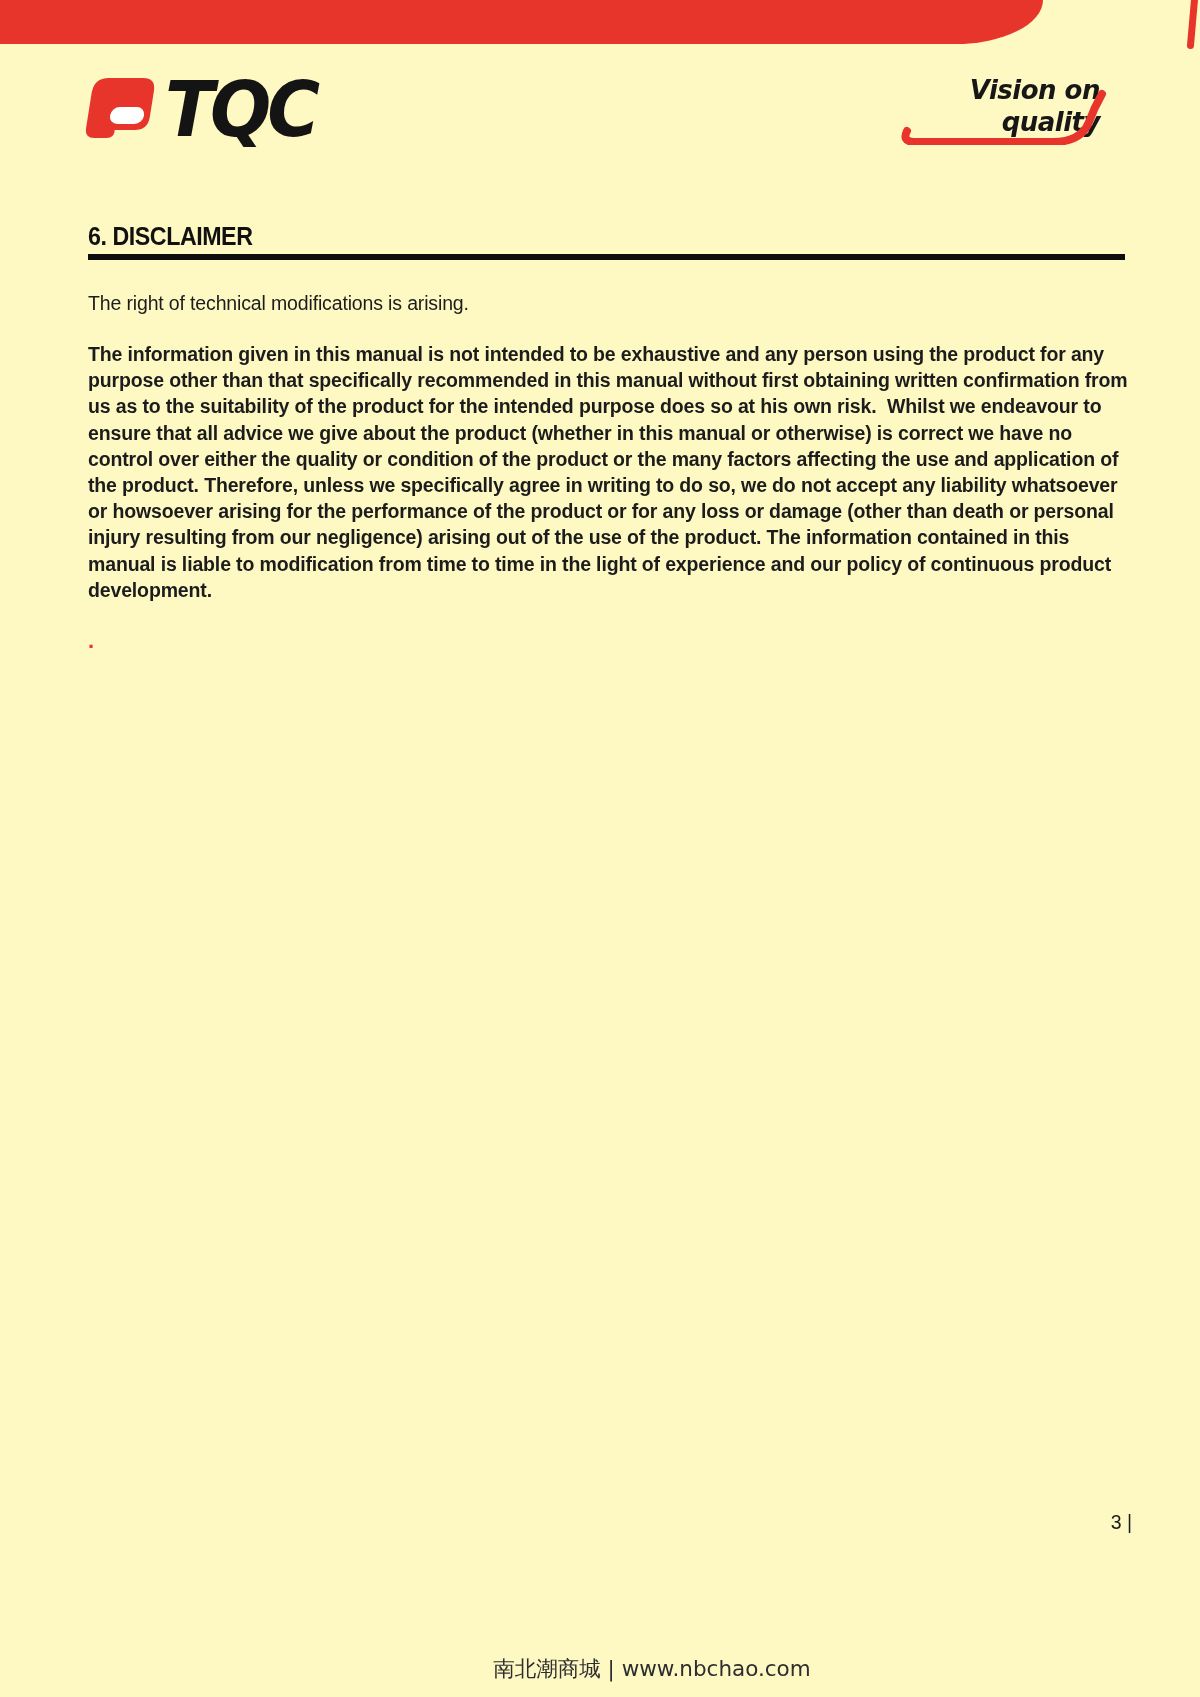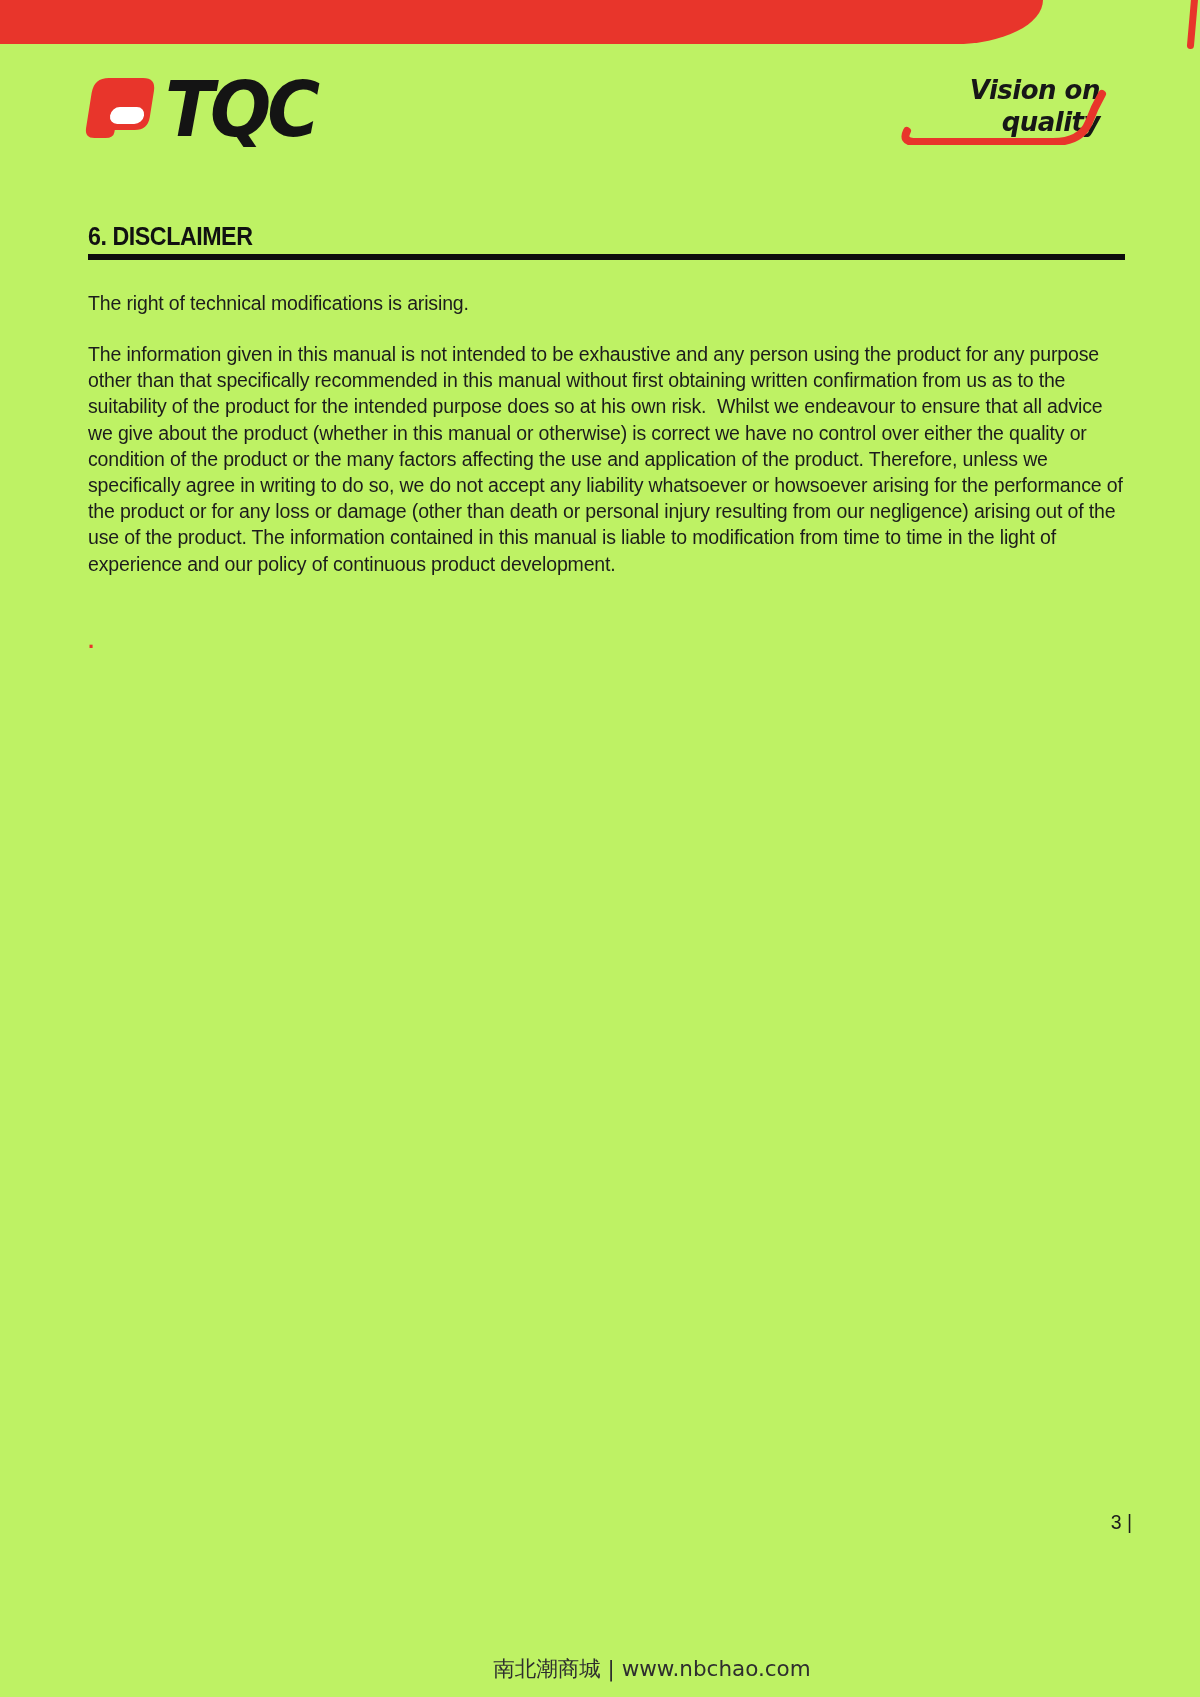--- a/index.html
+++ b/index.html
@@ -9,21 +9,21 @@
   *{margin:0;padding:0;box-sizing:border-box;}
   html,body{background:#ffffff;}
   body{
     font-family:"Liberation Sans",sans-serif;
     color:var(--ink);
   }
   .page{
     position:relative;
     width:1200px;
     height:1697px;
-    background:#bef264;
+    background:#fef9c3;
     overflow:hidden;
     margin:0 auto;
   }
 
   
   .top-bar{
     position:absolute;
     left:0; top:0;
     width:1043px; height:44px;
     background:var(--brand-red);
@@ -108,21 +108,21 @@
     position:absolute;
     left:88px;
     width:1042px;
     font-size:19.5px;
     line-height:26.2px;
     letter-spacing:-0.15px;
     color:#1c1c1c;
     white-space:pre-wrap;
   }
   .para-1{ top:290px; }
-  .para-2{ top:341px; }
+  .para-2{ top:341px;font-weight:bold; }
   .stray-dot{
     position:absolute;
     left:88px; top:628px;
     font-size:22px;
     font-weight:bold;
     color:var(--brand-red);
   }
 
   
   .page-number{

